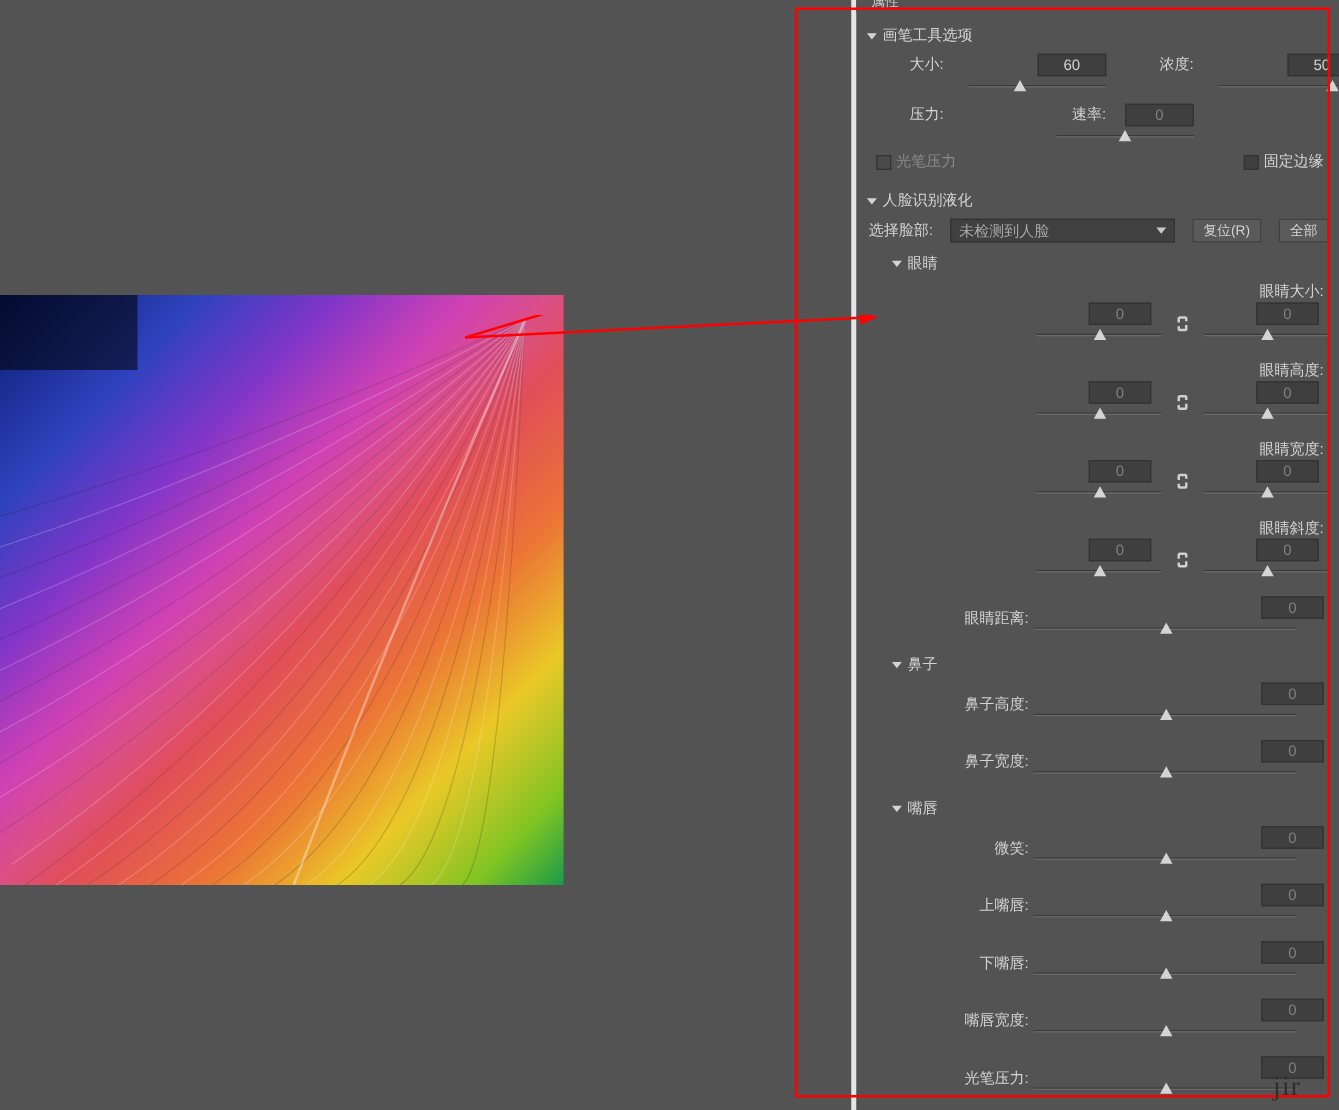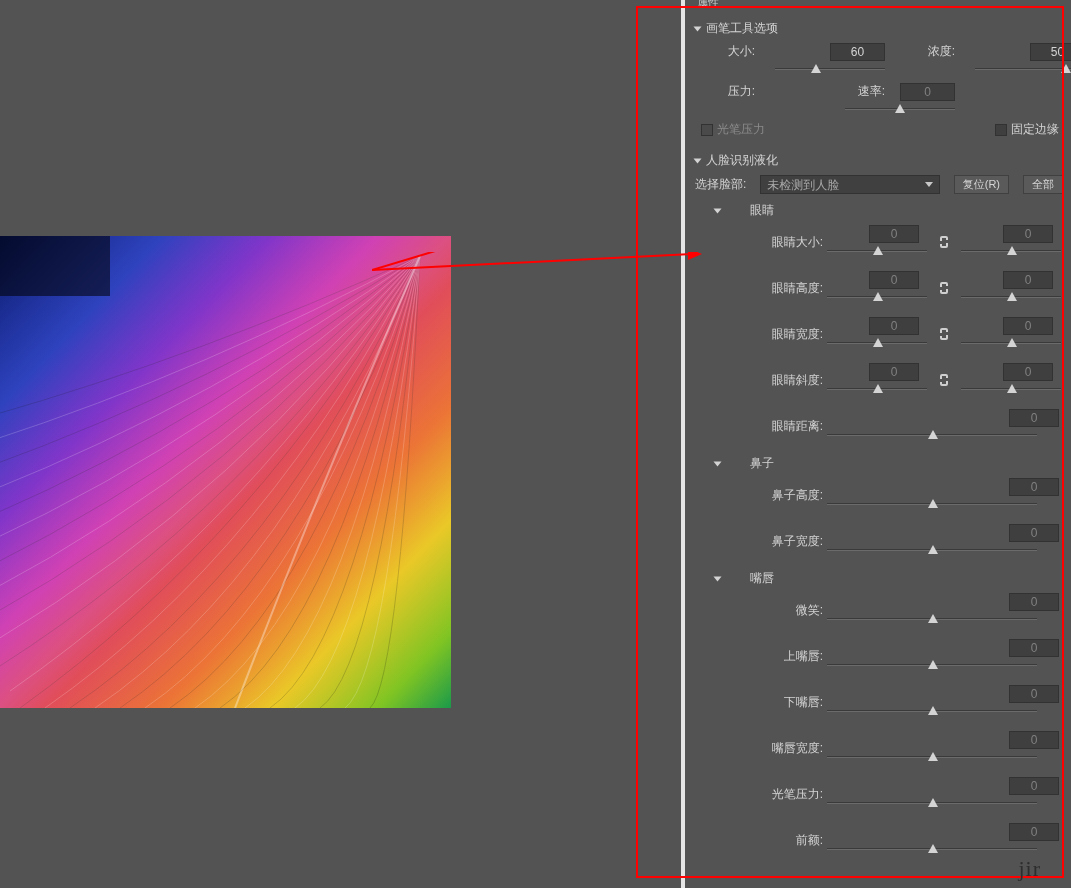--- a/index.html
+++ b/index.html
@@ -53,23 +53,23 @@
   }
   .dropdown::after {
     content: ""; position: absolute; right: 6px; top: 6px;
     border-left: 4px solid transparent; border-right: 4px solid transparent;
     border-top: 5px solid #c8c8c8;
   }
   .btn {
     height: 19px; padding: 1px 8px; background: #5a5a5a; border: 1px solid #404040;
     color: #d4d4d4; font-size: 11px; cursor: pointer;
   }
-  .sub-head { display: flex; align-items: center; margin: 6px 0 6px 20px; cursor: pointer; gap: 24px; }
+  .sub-head { display: flex; align-items: center; margin: 6px 0 6px 20px; cursor: pointer; }
   .eye-row, .face-row {
-    display: flex; align-items: center; margin: 2px 0 12px 0; padding-left: 64px;
+    display: flex; align-items: flex-end; margin: 2px 0 12px 0; padding-left: 64px; flex-direction: column;
   }
   .eye-row .elab, .face-row .elab { width: 68px; text-align: right; padding-right: 4px; }
   .eye-dual { display: flex; align-items: center; gap: 10px; }
   .eye-col { width: 100px; }
   .eye-col .valbox { width: 50px; margin-left: 42px; }
   .eye-col.right .valbox { margin-left: 42px; }
   .link-icon {
     width: 14px; height: 16px; color: #cfcfcf; display: flex; align-items: center;
     justify-content: center;
   }

